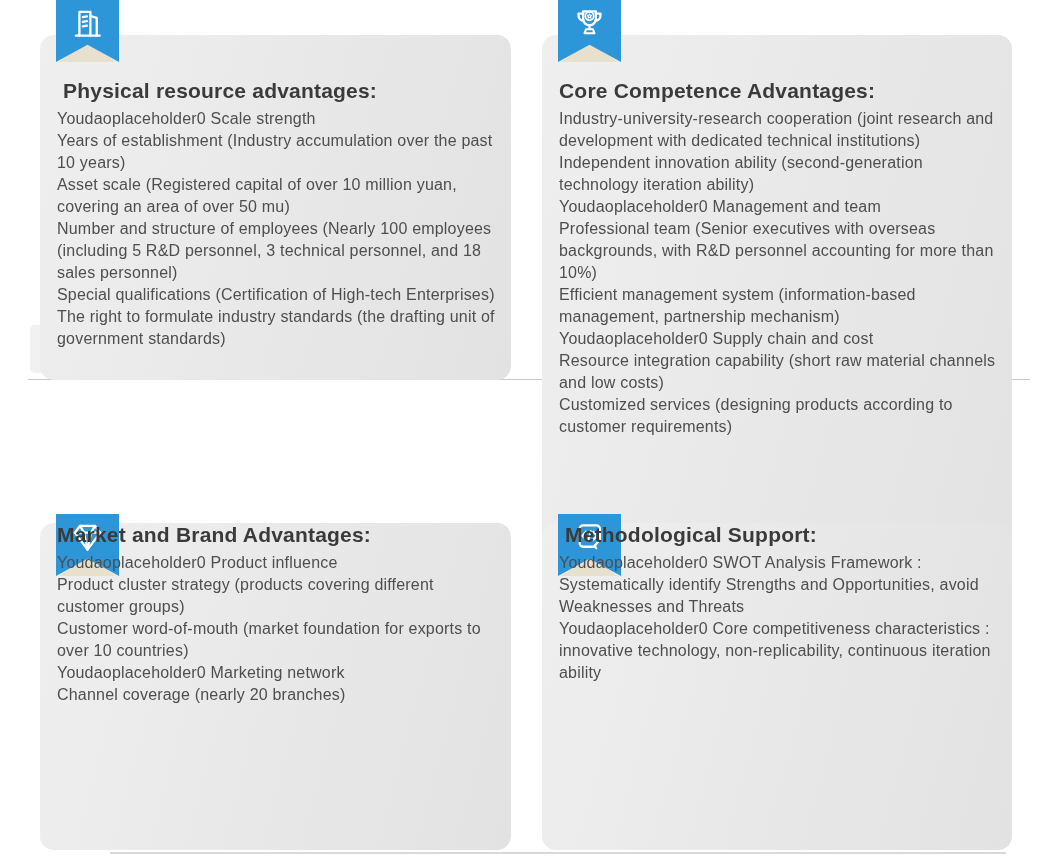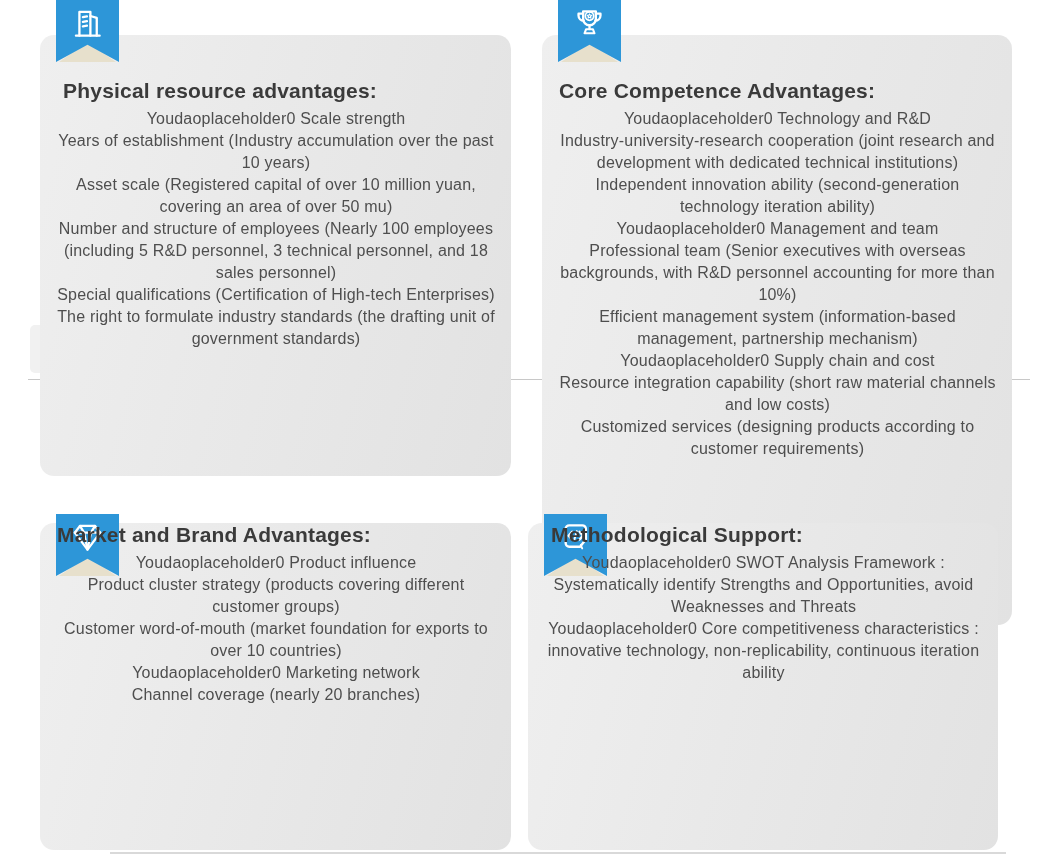--- a/index.html
+++ b/index.html
@@ -19,44 +19,44 @@
   .canvas{position:relative;width:1060px;height:857px;background:#ffffff;overflow:hidden;}
 
   
   .decor-line{position:absolute;left:28px;top:379px;width:1002px;height:1px;background:var(--divider);z-index:0;}
   .decor-tab{position:absolute;left:30px;top:325px;width:24px;height:48px;background:var(--tab-bg);border-radius:5px;z-index:0;}
   .decor-bottom-line{position:absolute;left:110px;top:852px;width:896px;height:2px;background:var(--bottom-line);z-index:0;}
 
   
   .card{position:absolute;border-radius:14px;z-index:1;
         background:linear-gradient(105deg,var(--card-bg-a) 0%,#e9e9e9 45%,var(--card-bg-b) 100%);}
-  .card.c1{left:40px;top:35px;width:471px;height:441px;}
+  .card.c1{left:40px;top:35px;width:471px;height:345px;}
   .card.c2{left:542px;top:35px;width:470px;height:590px;}
   .card.c3{left:40px;top:523px;width:471px;height:327px;}
-  .card.c4{left:528px;top:523px;width:470px;height:327px;}
+  .card.c4{left:542px;top:523px;width:470px;height:327px;}
 
   
   .badge{position:absolute;left:16px;width:63px;height:62px;z-index:2;}
   .row-top .badge{top:-35px;}
   .row-bottom .badge{top:-9px;}
   .badge-fold{position:absolute;left:3px;right:3px;bottom:0;height:20px;
               background:var(--badge-fold);
               clip-path:polygon(50% 0,0 100%,100% 100%);}
   .badge-blue{position:absolute;inset:0;background:var(--badge-blue);
               clip-path:polygon(0 0,100% 0,100% 100%,50% 72%,0 100%);
               display:flex;justify-content:center;align-items:flex-start;}
   .badge-blue svg{margin-top:5px;width:37px;height:37px;display:block;}
 
   
   .card-content{position:relative;padding:0 16px 0 17px;z-index:3;}
   .row-top .card-content{padding-top:44px;}
   .row-bottom .card-content{}
   .card-title{margin:0 0 5px 0;font-size:21px;font-weight:700;color:var(--title-text);
               letter-spacing:.2px;white-space:pre-wrap;}
-  .card-body{margin:0;text-align:center;}
+  .card-body{margin:0;}
   .body-line{margin:0;font-size:16px;line-height:22px;color:var(--body-text);letter-spacing:.2px;}
 </style>
 </head>
 <body>
 
 <div class="canvas">
 
   <div class="decor-line"></div>
   <div class="decor-tab"></div>
   <div class="decor-bottom-line"></div>
@@ -99,21 +99,20 @@
           <path d="M16 17.8 v3"></path>
           <path d="M13 21 h6 l1.3 3.5 h-8.6 z" stroke-width="1.8"></path>
           <circle cx="16" cy="9.6" r="3.6" stroke-width="1.5"></circle>
           <path d="M16 7.7 L16.6 8.9 17.9 9 16.9 9.9 17.2 11.3 16 10.6 14.8 11.3 15.1 9.9 14.1 9 15.4 8.9 Z" stroke-width="1"></path>
         </svg>
       </div>
     </div>
     <div class="card-content">
       <h2 class="card-title">Core Competence Advantages:</h2>
       <div class="card-body">
-          <p class="body-line">Youdaoplaceholder0 Technology and R&amp;D</p>
           <p class="body-line">Industry-university-research cooperation (joint research and development with dedicated technical institutions)</p>
           <p class="body-line">Independent innovation ability (second-generation technology iteration ability)</p>
           <p class="body-line">Youdaoplaceholder0 Management and team</p>
           <p class="body-line">Professional team (Senior executives with overseas backgrounds, with R&amp;D personnel accounting for more than 10%)</p>
           <p class="body-line">Efficient management system (information-based management, partnership mechanism)</p>
           <p class="body-line">Youdaoplaceholder0 Supply chain and cost</p>
           <p class="body-line">Resource integration capability (short raw material channels and low costs)</p>
           <p class="body-line">Customized services (designing products according to customer requirements)</p>
         </div>
     </div>

